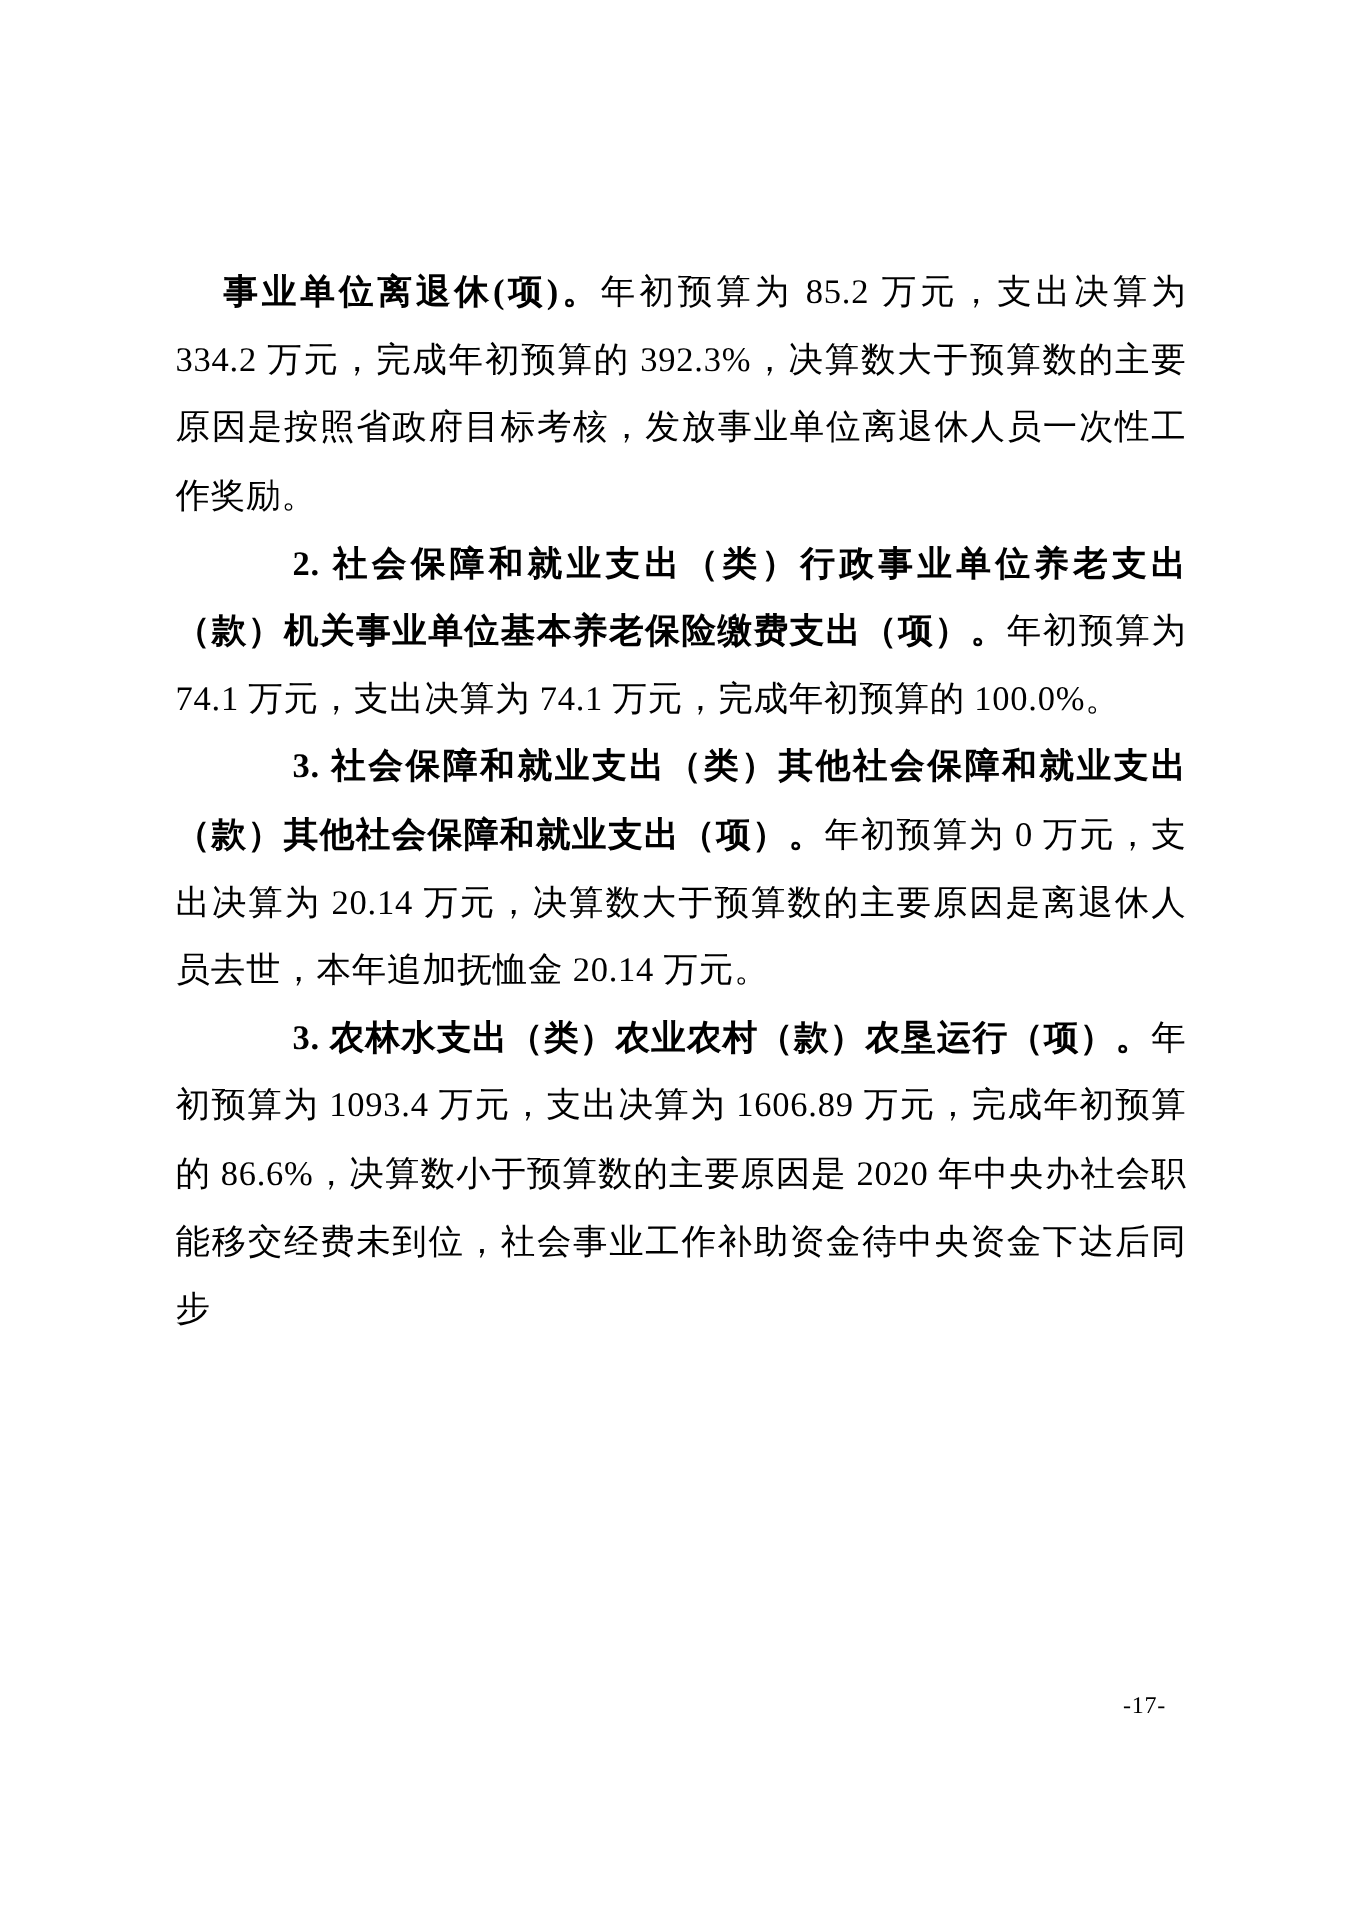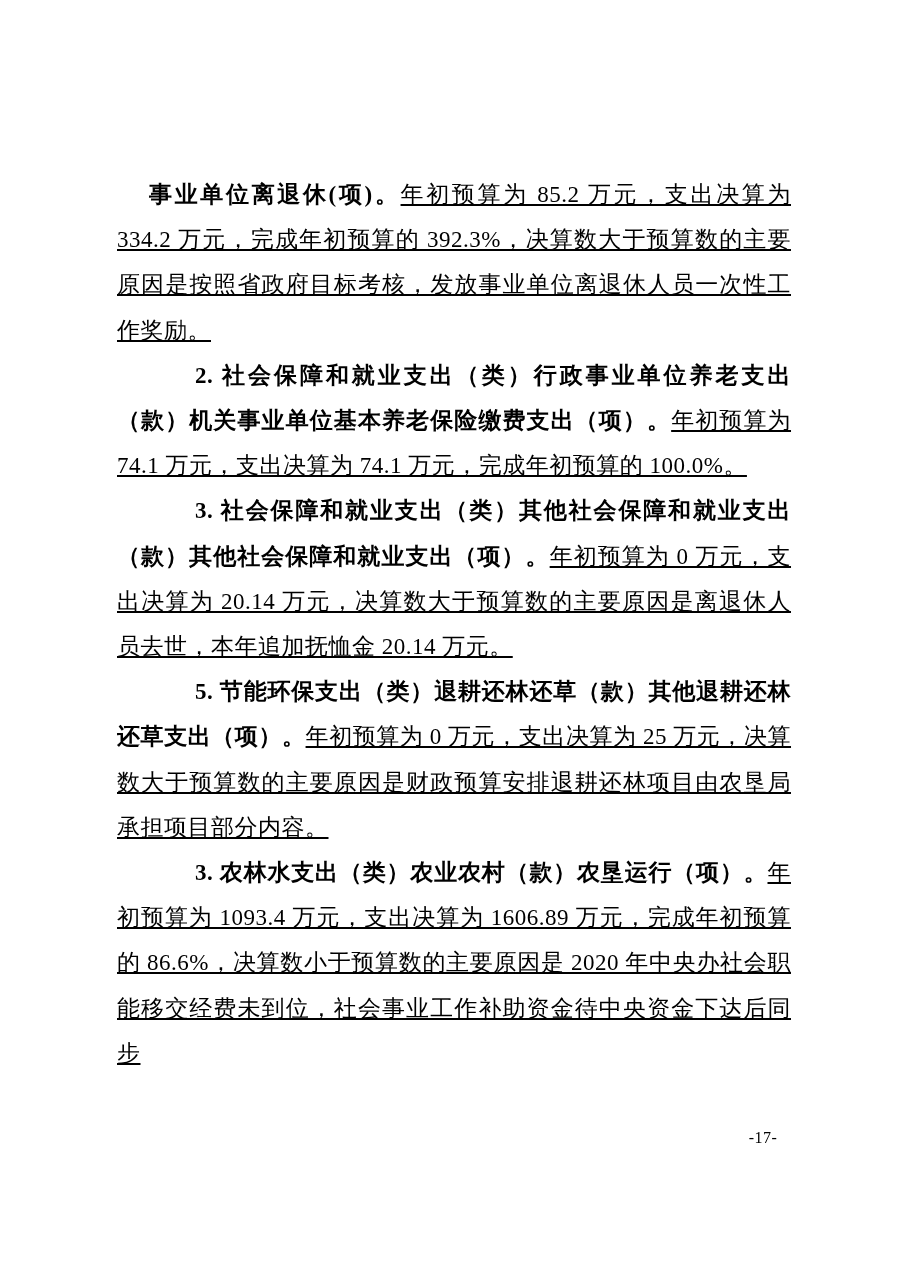--- a/index.html
+++ b/index.html
@@ -40,21 +40,20 @@
   }
   .para.continuation {
     text-indent: 0;
   }
   .para .heading {
     font-weight: 700;
     margin-left: 32px;
   }
   .para .body-text {
     font-weight: 400;
-    text-decoration: underline;
   }
   .page-number {
     position: absolute;
     top: 1126px;
     left: 733px;
     width: 60px;
     text-align: center;
     font-size: 16px;
     line-height: 24px;
     font-weight: 400;
@@ -67,20 +66,19 @@
 <div class="page">
   <div class="content">
 
     <p class="para continuation"><strong class="heading">事业单位离退休(项)。</strong><span class="body-text">年初预算为 85.2 万元，支出决算为 334.2 万元，完成年初预算的 392.3%，决算数大于预算数的主要原因是按照省政府目标考核，发放事业单位离退休人员一次性工作奖励。</span></p>
 
     <p class="para"><strong class="heading">2. 社会保障和就业支出（类）行政事业单位养老支出（款）机关事业单位基本养老保险缴费支出（项）。</strong><span class="body-text">年初预算为 74.1 万元，支出决算为 74.1 万元，完成年初预算的 100.0%。</span></p>
 
     <p class="para"><strong class="heading">3. 社会保障和就业支出（类）其他社会保障和就业支出（款）其他社会保障和就业支出（项）。</strong><span class="body-text">年初预算为 0 万元，支出决算为 20.14 万元，决算数大于预算数的主要原因是离退休人员去世，本年追加抚恤金 20.14 万元。</span></p>
 
 
-    <p class="para"><strong class="heading">5. 节能环保支出（类）退耕还林还草（款）其他退耕还林还草支出（项）。</strong><span class="body-text">年初预算为 0 万元，支出决算为 25 万元，决算数大于预算数的主要原因是财政预算安排退耕还林项目由农垦局承担项目部分内容。</span></p>
 
     <p class="para"><strong class="heading">3. 农林水支出（类）农业农村（款）农垦运行（项）。</strong><span class="body-text">年初预算为 1093.4 万元，支出决算为 1606.89 万元，完成年初预算的 86.6%，决算数小于预算数的主要原因是 2020 年中央办社会职能移交经费未到位，社会事业工作补助资金待中央资金下达后同步</span></p>
 
   </div>
 
   <div class="page-number">-17-</div>
 </div>
 
 </body></html>

